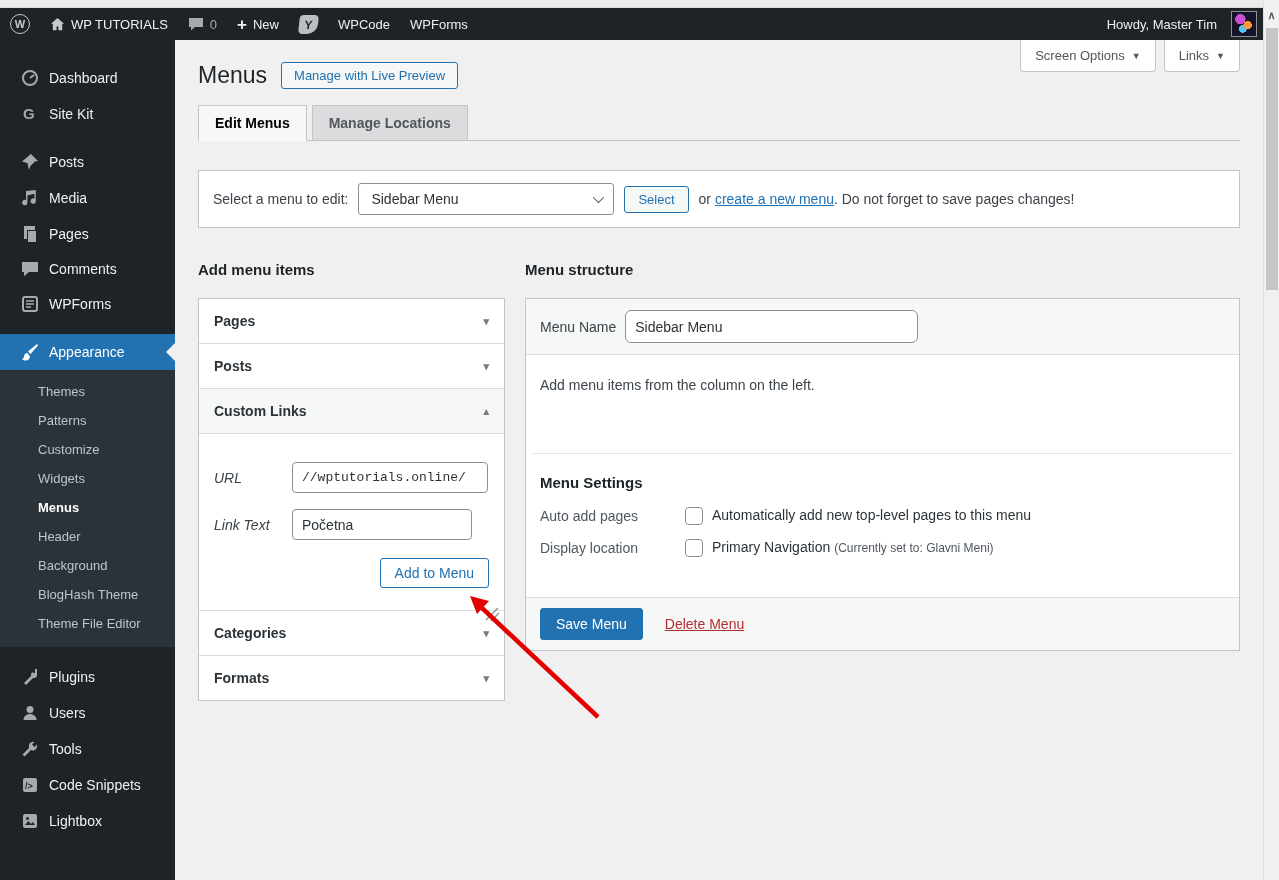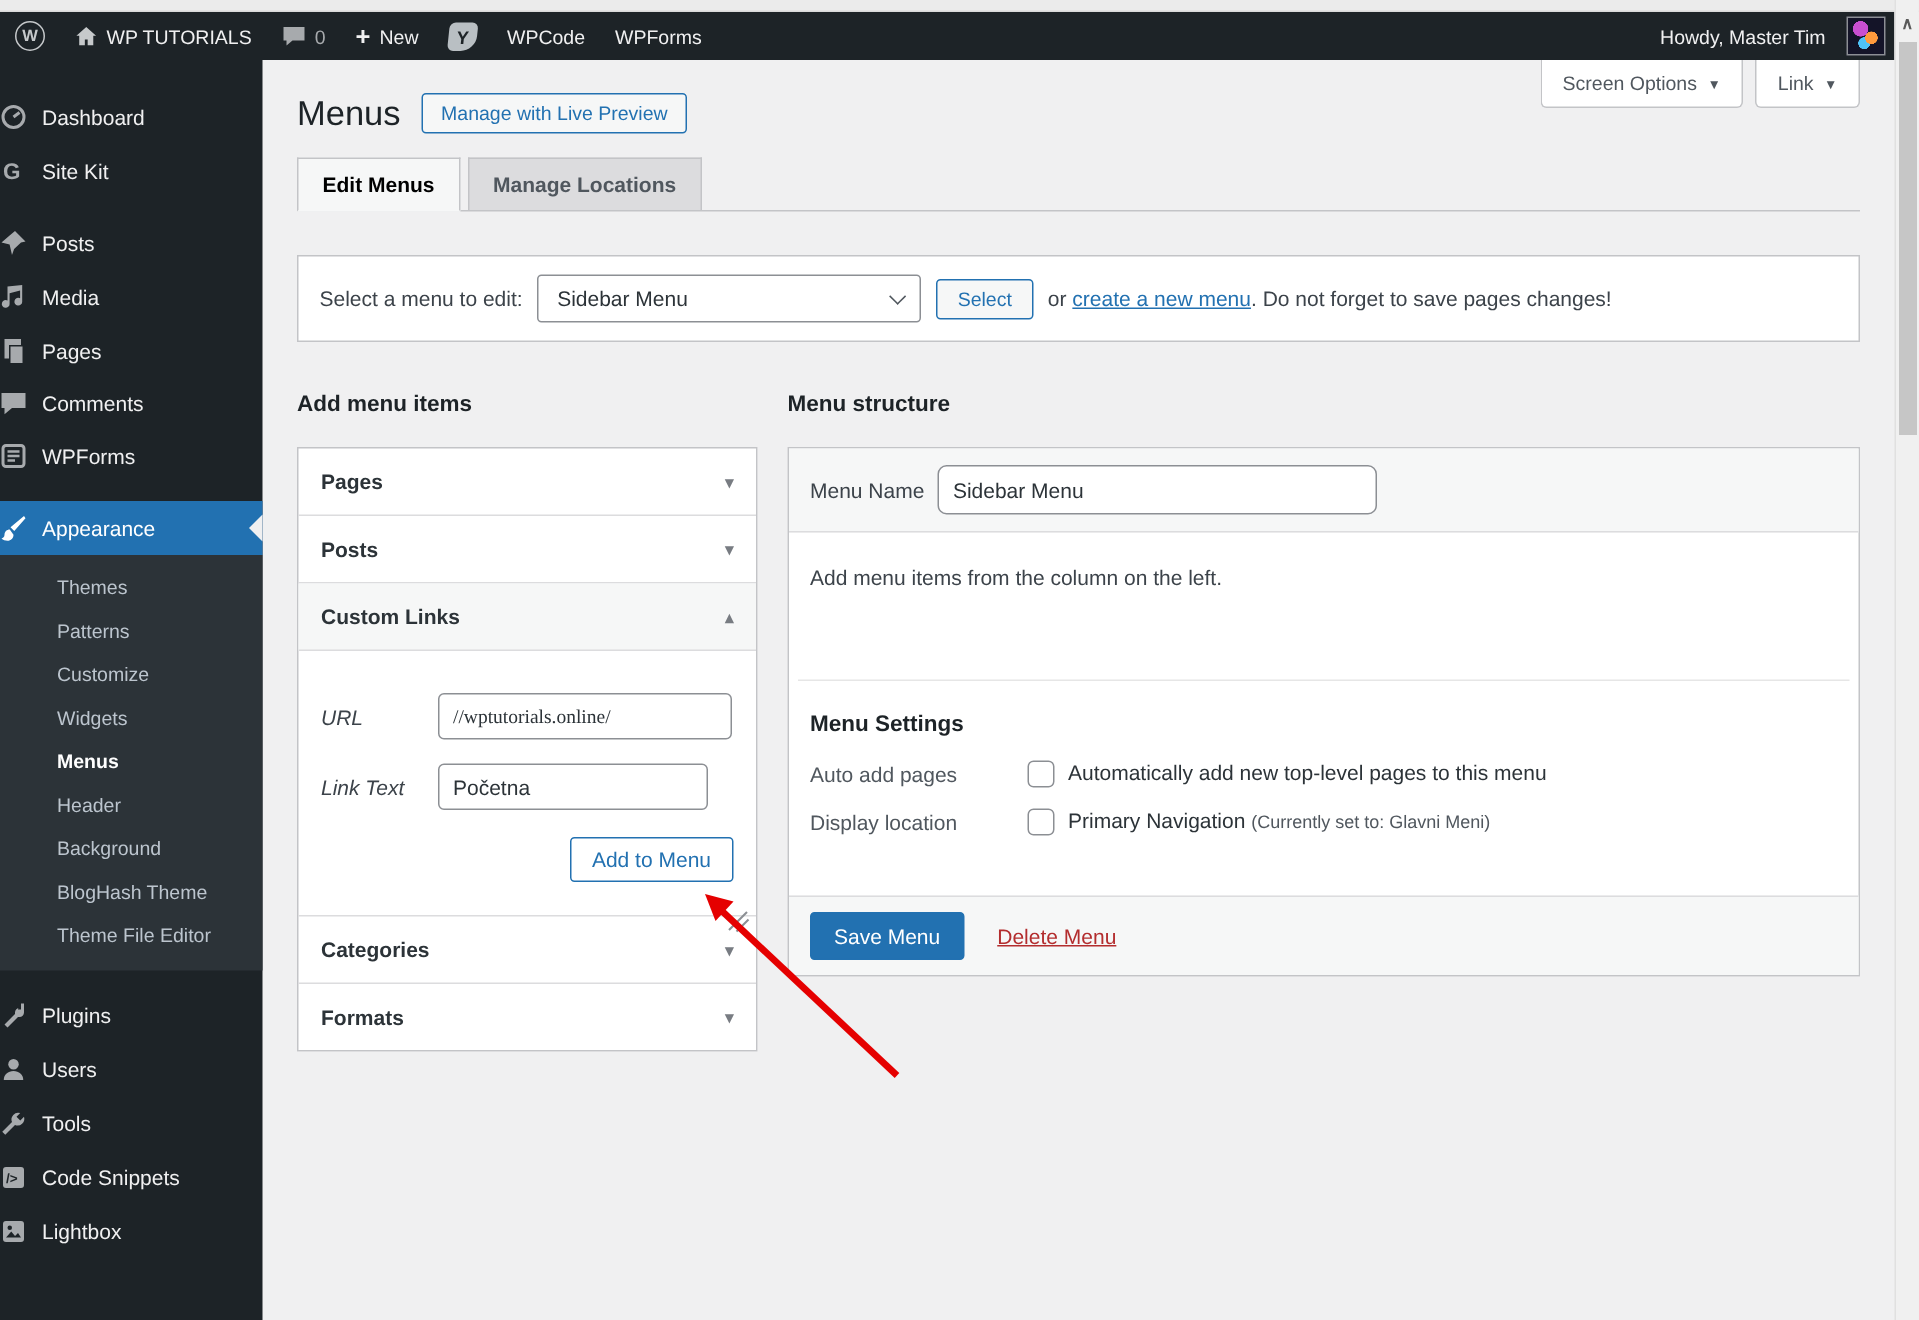--- a/index.html
+++ b/index.html
@@ -22,21 +22,21 @@
   .yoast-badge { width:19px; height:19px; background:#b9bfc3; color:#1d2327; border-radius:4px 4px 10px 4px; display:flex; align-items:center; justify-content:center; font-weight:bold; font-size:12px; transform:skewX(-6deg); }
   .avatar { width:26px; height:26px; border:1px solid #8c8f94; background:
     radial-gradient(circle at 35% 30%, #c94fd0 0 22%, transparent 23%),
     radial-gradient(circle at 65% 55%, #ff9a3c 0 20%, transparent 21%),
     radial-gradient(circle at 45% 70%, #4fc3f7 0 18%, transparent 19%),
     #141428; margin-left:8px; }
   svg.abicon { display:block; }
 
   
   .sidebar { position:absolute; top:40px; left:0; width:175px; height:840px; background:#1d2327; z-index:40; }
-  .sb-item { display:flex; align-items:center; gap:10px; padding:9px 8px 9px 0; color:#f0f0f1; font-size:14px; cursor:pointer; }
+  .sb-item { display:flex; align-items:center; gap:10px; padding:9px 8px 9px 21px; color:#f0f0f1; font-size:14px; cursor:pointer; }
   .sb-item svg { flex:0 0 18px; }
   .sb-sep { height:12px; }
   .sb-appearance { background:#2271b1; color:#fff; position:relative; font-weight:400; }
   .sb-appearance::after { content:""; position:absolute; right:0; top:50%; transform:translateY(-50%); border:9px solid transparent; border-right-color:#f0f0f1; border-left-width:0; }
   .sb-sub { background:#2c3338; padding:7px 0 9px 0; }
   .sb-sub-item { padding:7px 12px 7px 38px; color:#bcc5ce; font-size:13px; cursor:pointer; }
   .sb-sub-item.current { color:#fff; font-weight:bold; }
   .sb-icon { fill:#a7aaad; }
 
   
@@ -68,21 +68,21 @@
   .accordion { margin-top:12px; background:#fff; border:1px solid #c3c4c7; position:relative; }
   .acc-section { border-bottom:1px solid #dcdcde; }
   .acc-section:last-child { border-bottom:none; }
   .acc-head { display:flex; align-items:center; justify-content:space-between; padding:14px 15px; font-weight:bold; color:#2c3338; font-size:14px; cursor:pointer; }
   .acc-head.open { background:#f6f7f7; border-bottom:1px solid #dcdcde; }
   .acc-caret { color:#787c82; font-size:11px; }
   .acc-body { padding:28px 15px 22px; position:relative; }
   .field-row { display:flex; align-items:center; margin-bottom:16px; }
   .field-row label { width:78px; font-size:14px; color:#3c434a;font-style:italic; }
   .text-input { height:31px; border:1px solid #8c8f94; border-radius:4px; background:#fff; padding:0 9px; font-size:14px; color:#2c3338; font-family:"Liberation Sans", sans-serif; }
-  .url-input { width:196px; font-family:Liberation Serif, serif; font-size:13px; }
+  .url-input { width:196px; font-family:Liberation Mono, monospace; font-size:13px; }
   .linktext-input { width:180px; }
   .btn-row { display:flex; justify-content:flex-end; margin-top:18px; }
   .add-btn { background:#fff; padding:6px 14px; font-size:14px; }
   .resize-grip { position:absolute; right:4px; bottom:-12px; width:16px; height:16px; }
 
   
   .menu-panel { margin-top:12px; background:#fff; border:1px solid #c3c4c7; }
   .panel-head { background:#f6f7f7; border-bottom:1px solid #dcdcde; padding:11px 14px; display:flex; align-items:center; gap:9px; }
   .menu-name-input { width:293px; height:33px; border-radius:6px; }
   .panel-body { padding:22px 14px 20px; }
@@ -252,21 +252,21 @@
 </div>
 
 <div class="content">
 
   <div class="screen-meta">
     <div class="meta-btn">
       <span>Screen Options</span>
       <span class="meta-caret">▼</span>
     </div>
     <div class="meta-btn">
-      <span>Link</span>
+      <span>Links</span>
       <span class="meta-caret">▼</span>
     </div>
   </div>
 
   <div class="page-header">
     <h1 class="page-title">Menus</h1>
     <button class="btn-outline">Manage with Live Preview</button>
   </div>
 
   <div class="nav-tabs">

